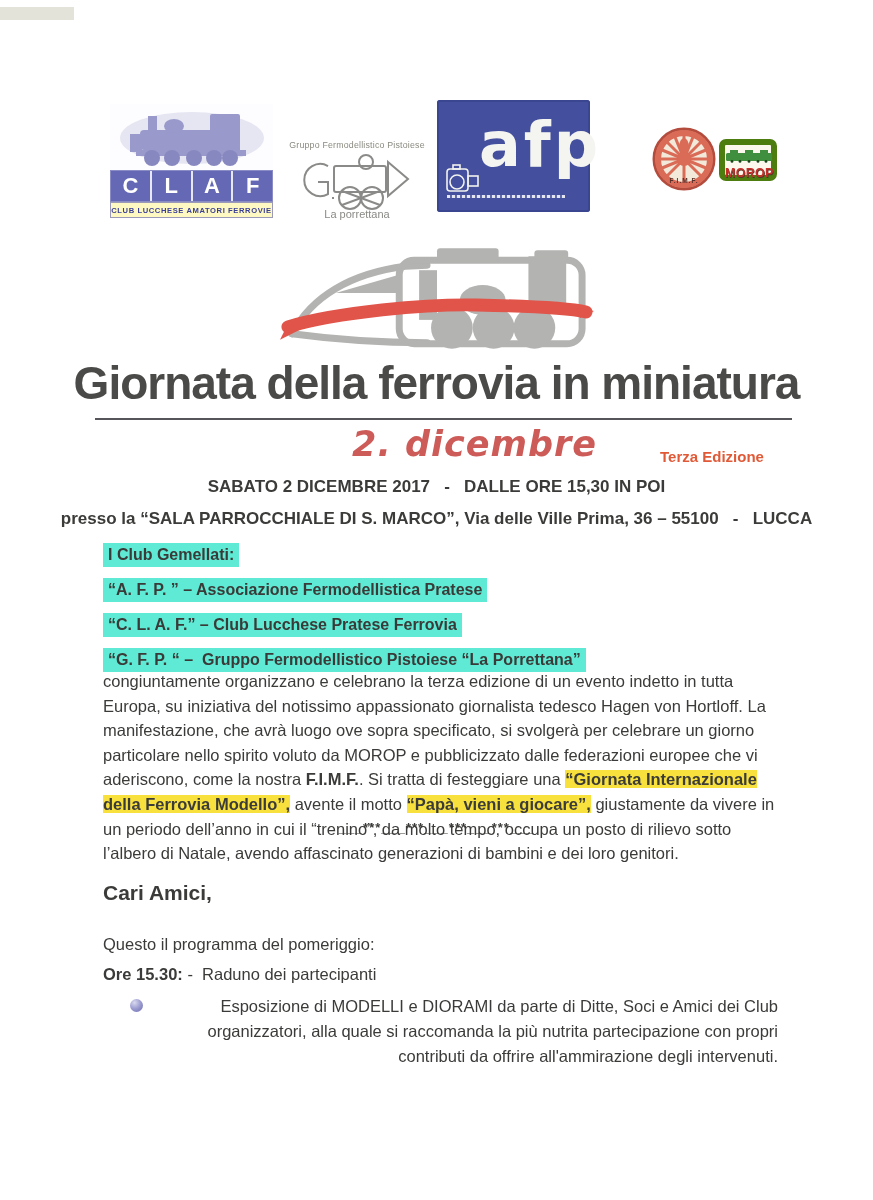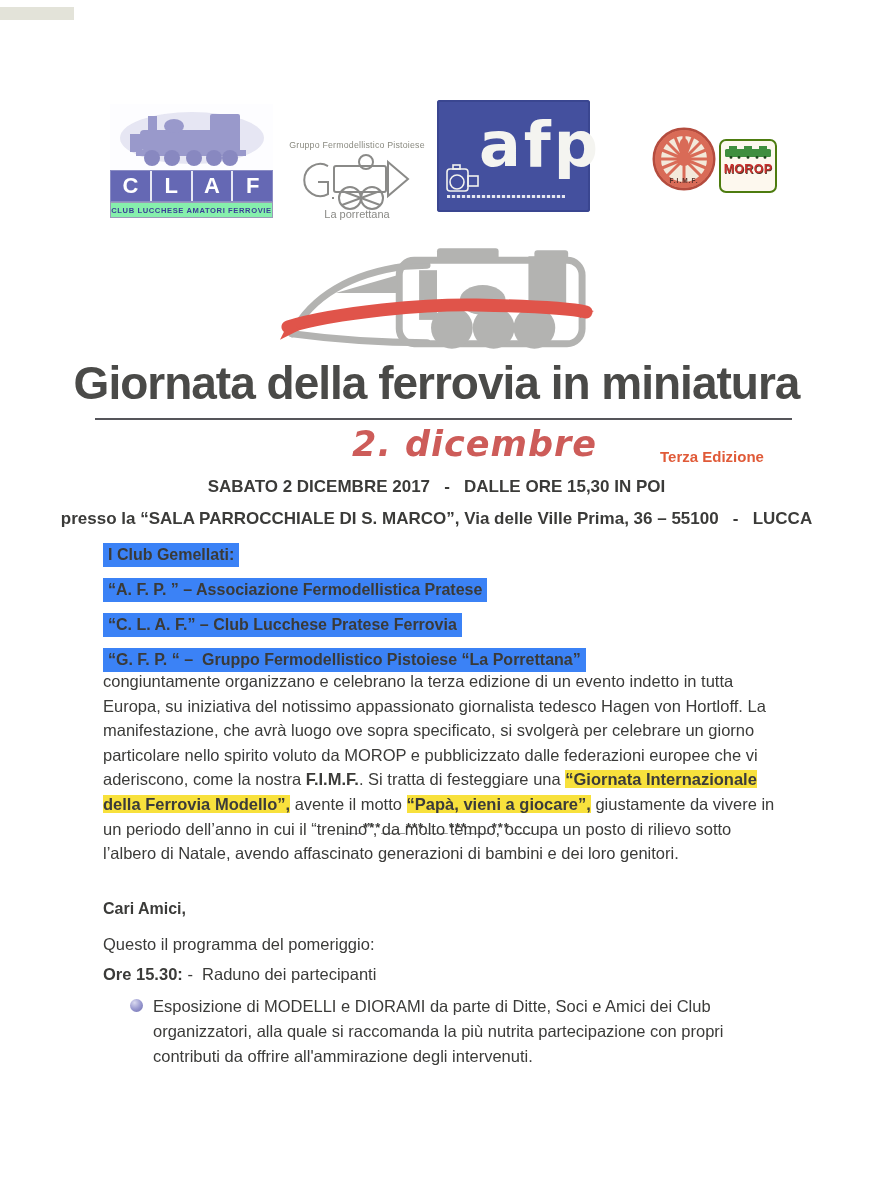--- a/index.html
+++ b/index.html
@@ -10,40 +10,40 @@
   .pre{white-space:pre-wrap;}
   .scan-artifact{position:absolute;left:0;top:7px;width:74px;height:13px;background:#dcdcd0;opacity:.8;}
 
   
   .claf{position:absolute;left:110px;top:104px;width:163px;}
   .claf-img{width:163px;height:66px;background:#fdfdff;position:relative;overflow:hidden;}
   .claf-band{display:flex;background:#6568b4;height:30px;border:1px solid #8a8cc4;}
   .claf-cell{flex:1;display:flex;align-items:center;justify-content:center;
     color:#ffffff;font-weight:bold;font-size:22px;border-right:2px solid #e8e8f4;}
   .claf-cell:last-child{border-right:none;}
-  .claf-caption{border:1px solid #9a9ab8;background:#86efac;color:#3a3f96;font-weight:bold;
+  .claf-caption{border:1px solid #9a9ab8;background:#fef9c3;color:#3a3f96;font-weight:bold;
     font-size:7.6px;letter-spacing:.6px;text-align:center;padding:3px 0 2px;}
 
   .gfp{position:absolute;left:286px;top:112px;width:142px;text-align:center;}
   .gfp-title{font-size:8.8px;color:#8a8a80;letter-spacing:.2px;margin-top:28px;}
   .gfp-caption{font-size:11px;color:#8a8a86;margin-top:-12px;}
 
   .afp{position:absolute;left:437px;top:100px;width:153px;height:112px;background:#44509e;
     border-radius:3px;box-shadow:inset 0 0 0 2px #3a4690;}
   .afp-word{position:absolute;left:42px;top:8px;color:#f4f4f0;font-weight:bold;
     font-size:62px;letter-spacing:3px;font-family:"DejaVu Sans",sans-serif;}
   .afp-fineprint{position:absolute;left:10px;bottom:14px;width:118px;height:3px;
     background:repeating-linear-gradient(90deg,rgba(255,255,255,.85) 0 3px,rgba(255,255,255,.15) 3px 5px);}
 
   .fimf{position:absolute;left:652px;top:127px;width:64px;height:64px;}
   .fimf-label{position:absolute;left:0;bottom:7px;width:100%;text-align:center;
     font-size:6.5px;font-weight:bold;color:#58302a;letter-spacing:1px;}
 
-  .morop{position:absolute;left:719px;top:139px;width:58px;height:54px;background:#fdf8ee;
-    border:2px solid #4d7c0f;border-radius:7px;box-sizing:border-box;text-align:center;}
+  .morop{position:absolute;left:719px;top:139px;width:58px;height:42px;background:#fdf8ee;
+    border:6px solid #4d7c0f;border-radius:7px;box-sizing:border-box;text-align:center;}
   .morop-label{color:#c9302c;font-weight:bold;font-size:12.5px;letter-spacing:.3px;
     text-shadow:.6px .6px 0 #55382a;margin-top:-1px;}
 
   
   .train{position:absolute;left:278px;top:248px;width:318px;height:106px;}
 
   
   .title{position:absolute;left:0;top:356px;width:100%;text-align:center;
     font-size:46px;font-weight:bold;color:#4a4a48;letter-spacing:-1px;}
   .title-rule{position:absolute;left:95px;top:418px;width:697px;height:2px;background:#55555a;}
@@ -51,40 +51,40 @@
     font-family:"DejaVu Sans",sans-serif;font-style:italic;font-weight:bold;
     font-size:35px;color:#cd5c59;letter-spacing:1px;padding-left:38px;}
   .edition{position:absolute;left:660px;top:448px;font-size:15px;font-weight:bold;color:#e05a38;}
   .date-line{position:absolute;left:0;top:477px;width:100%;text-align:center;
     font-weight:bold;font-size:17px;color:#3b3b39;}
   .venue-line{position:absolute;left:0;top:509px;width:100%;text-align:center;
     font-weight:bold;font-size:17px;color:#3b3b39;}
 
   
   .clubs{position:absolute;left:103px;top:543px;}
-  .hl{background:#3b82f6;}
+  .hl{background:#5eead4;}
   .club-line{display:table;font-weight:bold;font-size:16px;padding:3px 5px;margin-bottom:11px;color:#3a3a38;}
 
   
   .intro{position:absolute;left:103px;top:669px;width:678px;font-size:16.5px;line-height:24.6px;}
   .b{font-weight:bold;}
   .hl-inline{background:#f8e13c;font-weight:bold;}
   .separator{position:absolute;left:0;top:820px;width:100%;text-align:center;
     font-weight:bold;font-size:13px;letter-spacing:1px;color:#3b3b39;}
-  .salutation{position:absolute;left:103px;top:900px;font-weight:bold;font-size:16px;}
+  .salutation{position:absolute;left:103px;top:881px;font-weight:bold;font-size:21px;}
   .invitation{position:absolute;left:103px;top:882px;width:678px;font-size:16.5px;line-height:24.6px;}
   .program-intro{position:absolute;left:103px;top:935px;font-size:16.5px;}
   .time-line{position:absolute;left:103px;top:965px;font-size:16.5px;}
 
   .bullet-item{position:absolute;left:130px;width:648px;font-size:16.5px;line-height:25px;}
   .bullet-item-1{top:994px;}
   .bullet-item-2{top:1071px;}
   .bullet-dot{position:absolute;left:0;top:5px;width:13px;height:13px;border-radius:50%;
     background:radial-gradient(circle at 35% 28%,#d9d9ef,#9a9ad0 50%,#6b6bae);}
-  .bullet-text{display:block;margin-left:23px;}
+  .bullet-text{display:block;margin-left:23px;text-align:right;}
 </style>
 </head>
 <body>
 
 <div class="page">
 
   <div class="scan-artifact"></div>
 
   <div class="claf">
     <div class="claf-img">

